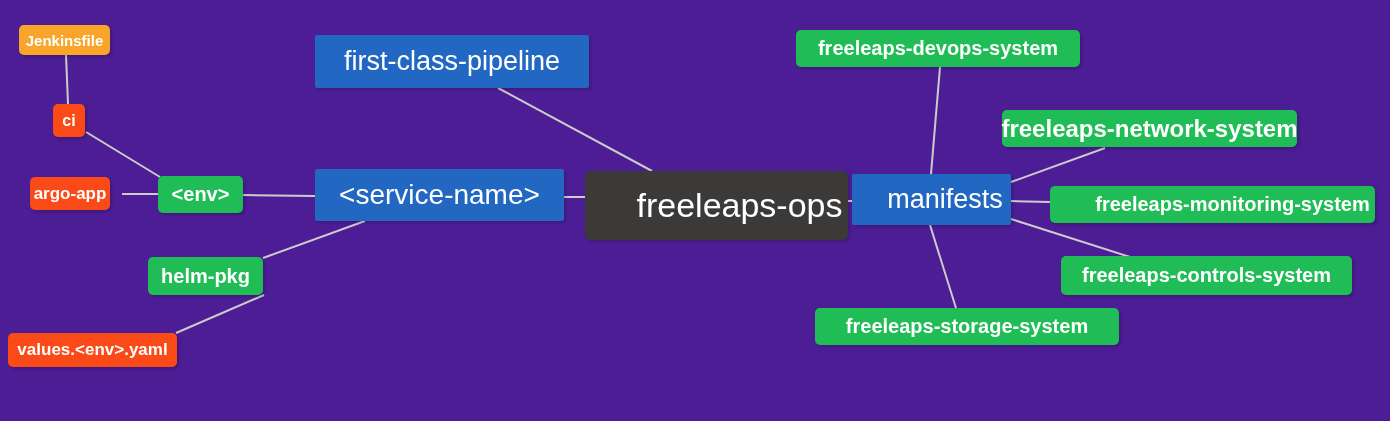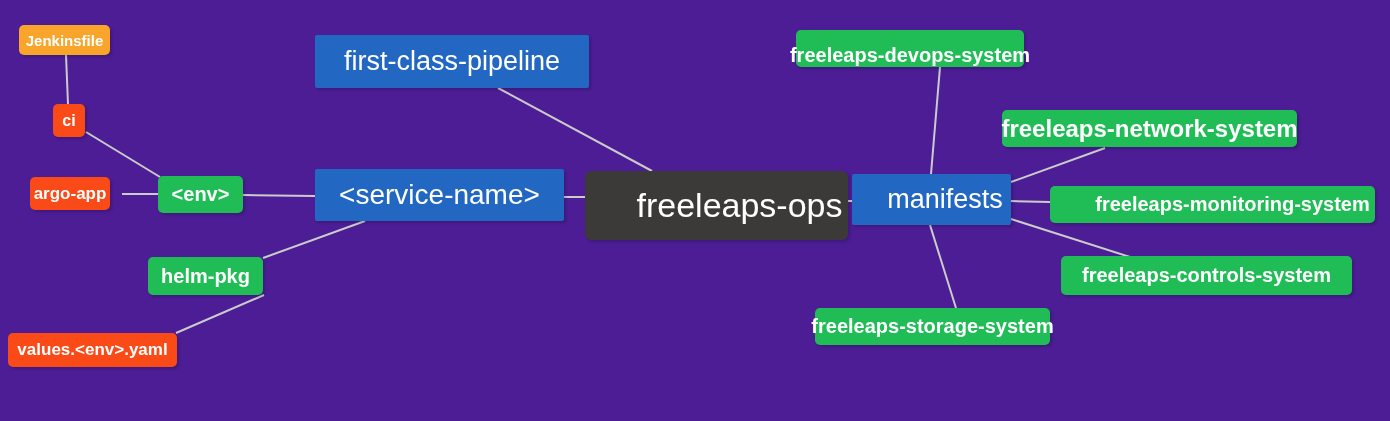--- a/index.html
+++ b/index.html
@@ -34,25 +34,25 @@
   .n-jenkinsfile {left:19px;  top:25px;  width:91px;  height:30px; font-size:15px;}
   .n-ci          {left:53px;  top:104px; width:32px;  height:33px; font-size:16px;justify-content:center;}
   .n-argo-app    {left:30px;  top:177px; width:80px;  height:33px; font-size:17px;}
   .n-env         {left:158px; top:176px; width:85px;  height:37px; font-size:20px;}
   .n-helm-pkg    {left:148px; top:257px; width:115px; height:38px; font-size:20px;}
   .n-values      {left:8px;   top:333px; width:169px; height:34px; font-size:17px;}
   .n-fcp         {left:315px; top:35px;  width:274px; height:53px; font-size:27px;}
   .n-service     {left:315px; top:169px; width:249px; height:52px; font-size:28px;}
   .n-ops         {left:585px; top:171px; width:263px; height:69px; font-size:34px;padding-left:46px;}
   .n-manifests   {left:852px; top:174px; width:159px; height:51px; font-size:27px;padding-left:27px;}
-  .n-devops      {left:796px; top:30px;  width:228px; height:37px; font-size:20px;align-items:flex-end;}
+  .n-devops      {left:796px; top:30px;  width:284px; height:37px; font-size:20px;}
   .n-network     {left:1002px;top:110px; width:295px; height:37px; font-size:24px;}
   .n-monitoring  {left:1050px;top:186px; width:325px; height:37px; font-size:20px;padding-left:40px;}
   .n-controls    {left:1061px;top:256px; width:291px; height:39px; font-size:20px;}
-  .n-storage     {left:815px; top:308px; width:235px; height:37px; font-size:20px;}
+  .n-storage     {left:815px; top:308px; width:304px; height:37px; font-size:20px;}
   .node-label{pointer-events:none;}
 </style>
 </head>
 <body>
 
 <div class="canvas">
 
   <svg class="edges" viewBox="0 0 1390 421" xmlns="http://www.w3.org/2000/svg">
     <line x1="66" y1="55" x2="68" y2="104"></line>
     <line x1="86" y1="132" x2="160" y2="177"></line>

